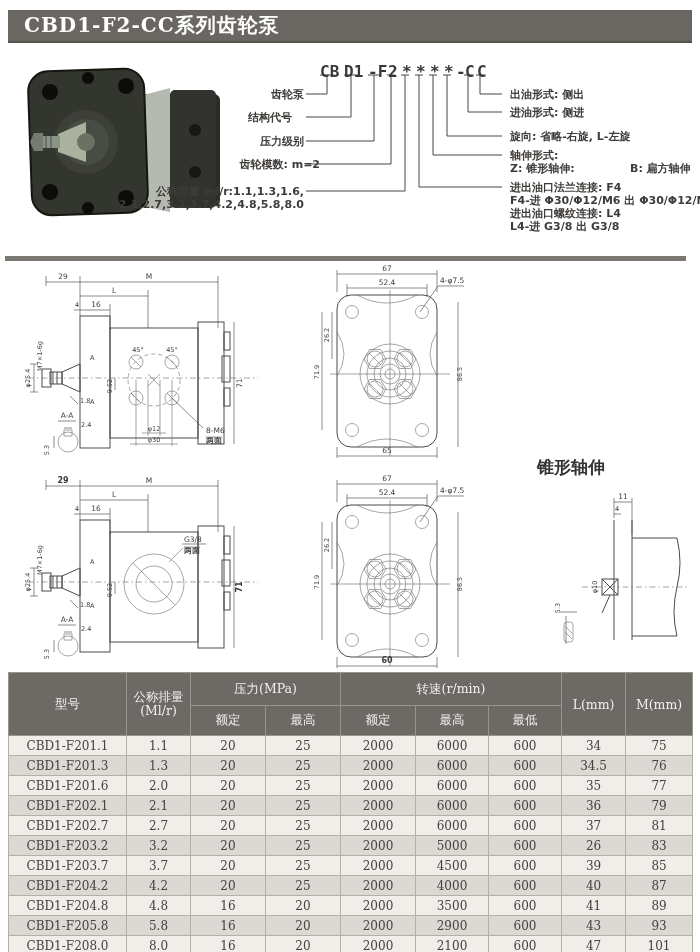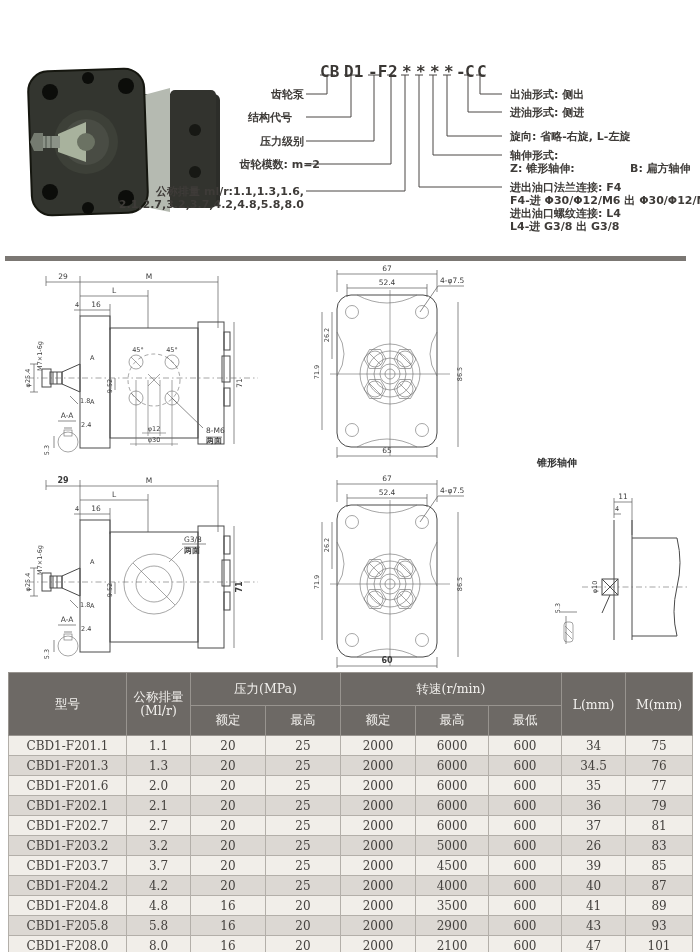--- a/index.html
+++ b/index.html
@@ -25,40 +25,43 @@
   .divider{position:absolute;left:5px;top:256px;width:681px;height:5px;background:#7b7773;}
   
   .drawings svg{position:absolute;overflow:visible;}
   .dim{font-size:7.5px;fill:#3c3c3c;font-weight:400;font-family:"DejaVu Sans",sans-serif;}
   .dim.sm{font-size:6.5px;}
   .dim.b{font-weight:bold;font-size:8px;}
   .geo{stroke:#4a4a4a;stroke-width:1;fill:none;}
   .thin{stroke:#6a6a6a;stroke-width:.6;fill:none;}
   .dimln{stroke:#5a5a5a;stroke-width:.7;fill:none;}
   .dash{stroke-dasharray:6 3 1.5 3;}
-  .caption{position:absolute;left:537px;top:456px;font-size:10px;font-weight:bold;color:#333;}
+  .caption{position:absolute;left:537px;top:456px;font-size:17px;font-weight:bold;color:#333;}
   
   .table-wrap{position:absolute;left:8px;top:672px;width:684px;}
   table{border-collapse:collapse;width:100%;table-layout:fixed;
         font-family:"DejaVu Serif","Liberation Serif",serif;}
   th{background:#6d6965;color:#f2f0ed;font-weight:normal;font-size:12.5px;
      border:1px solid #98948f;padding:0;}
   thead tr:first-child th{height:32px;}
   thead tr:last-child th{height:29px;}
   td{font-size:12px;color:#45423f;text-align:center;height:19px;border:1px solid #b3afa9;padding:0;}
   tr.r-odd td{background:#f1eee9;}
   tr.r-even td{background:#dcd8d3;}
   table{border:1px solid #8f8b86;}
   .th2{display:block;line-height:14px;}
 </style>
 </head>
 <body>
 
 <div class="page">
 
+  <header class="title-bar">
+    <h1>CBD1-F2-CC系列齿轮泵</h1>
+  </header>
 
   <div class="photo">
     <svg width="222" height="178" viewBox="0 0 222 178">
       <g>
         <rect x="128" y="34" width="80" height="112" rx="6" fill="#2c2d29"></rect>
         <polygon points="128,36 158,28 158,152 128,146" fill="#b5bab1"></polygon>
         <rect x="158" y="30" width="46" height="118" rx="5" fill="#32332e"></rect>
         <circle cx="183" cy="70" r="6" fill="#171814"></circle>
         <circle cx="183" cy="112" r="6" fill="#171814"></circle>
       </g>

